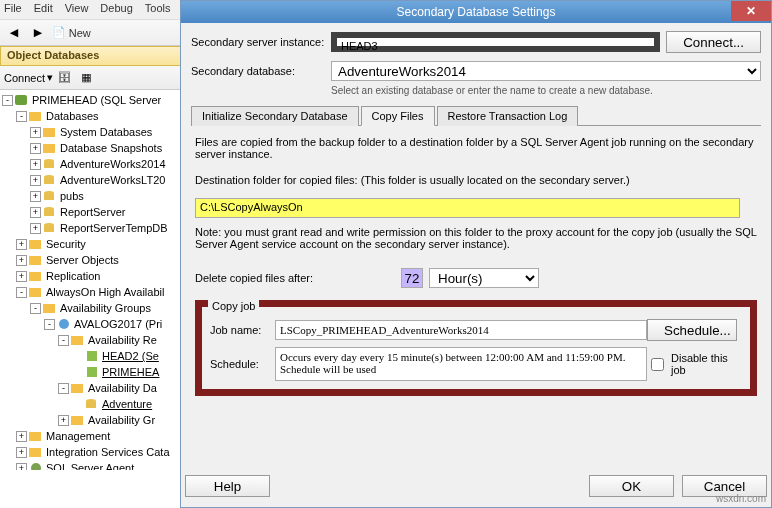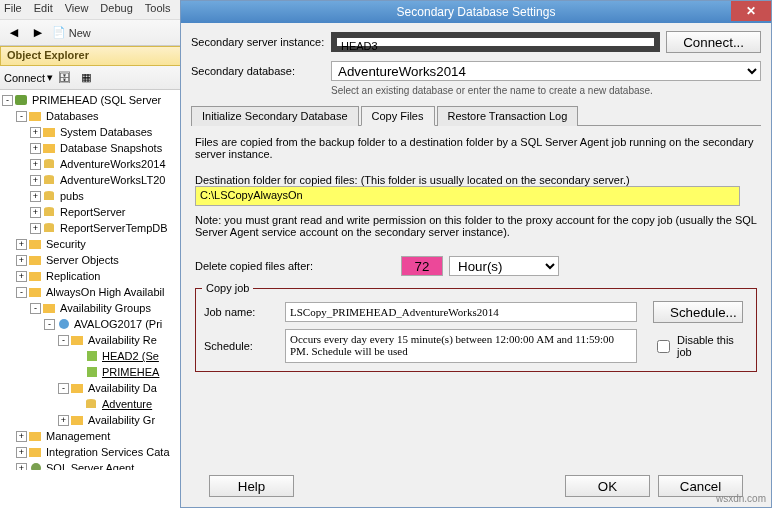--- a/index.html
+++ b/index.html
@@ -25,51 +25,51 @@
 .form-label { width: 140px; }
 .form-input { flex: 1; height: 20px; border: 6px solid #404040; background: #fff; padding: 2px 4px; }
 .form-select { flex: 1; height: 20px; border: 1px solid #aaa; background: #fff; padding: 1px 2px; }
 .btn { height: 22px; border: 1px solid #999; background: linear-gradient(#fdfdfd,#e8e8e8); padding: 0 16px; cursor: default; }
 .btn-wide { min-width: 85px; }
 .tabs { display: flex; border-bottom: 1px solid #999; margin-top: 10px; }
 .tab { padding: 3px 10px; border: 1px solid #999; border-bottom: none; background: #e8e8e8; margin-right: 2px; margin-bottom: -1px; }
 .tab.active { background: #f0f0f0; border-bottom: 1px solid #f0f0f0; }
 .tab-content { padding: 10px 4px 4px; }
 .highlight-field { background: #ffff66; border: 1px solid #aaa; padding: 2px 4px; height: 20px; width: 545px; }
-.fieldset { border: 1px solid #7f1d1d; margin-top: 12px; padding: 0; }
+.fieldset { border: 7px solid #7f1d1d; margin-top: 12px; padding: 0; }
 .fieldset-legend { font-size: 11px; margin-left: 6px; background: #f0f0f0; padding: 0 4px; position: relative; top: -7px; display: inline-block; }
-.fieldset-body { display: grid; grid-template-columns: 65px 1fr 95px; gap: 6px 16px; padding: 0 8px 8px; align-items: center; }
+.fieldset-body { display: grid; grid-template-columns: 65px 1fr 95px; gap: 6px 0; padding: 0 8px 8px; align-items: center; }
 .jbox { border: 1px solid #aaa; background: #fff; padding: 3px 4px; font-size: 11px; min-height: 18px; font-family: Liberation Serif, serif; }
 .chk-row { display: flex; align-items: center; gap: 4px; font-size: 11px; }
-.bottom-btns { position: absolute; bottom: 10px; left: 0; right: 0; display: flex; padding: 0 28px; }
+.bottom-btns { position: absolute; bottom: 10px; left: 0; right: 0; display: flex; padding: 0 4px; }
 .bottom-btns .spacer { flex: 1; }
 .left { width: 212px; overflow: hidden; }
 .ico svg { width: 14px; height: 14px; }
-.small-num { width: 42px; height: 20px; border: 1px solid #aaa; background: #ec4899; text-align: center; padding: 2px; }
+.small-num { width: 22px; height: 20px; border: 1px solid #aaa; background: #c4b5fd; text-align: center; padding: 2px; }
 .sel-hour { width: 110px; height: 20px; border: 1px solid #aaa; background: #fff; padding: 1px 4px; }
 .note-small { font-size: 10px; color: #555; margin-left: 140px; margin-top: -4px; margin-bottom: 8px;}
 .watermark { position: absolute; right: 6px; bottom: 4px; font-size: 10px; color: #888; }
 </style>
 </head>
 <body>
 
 <div class="left">
   <div class="menubar">
     <span>File</span>
     <span>Edit</span>
     <span>View</span>
     <span>Debug</span>
     <span>Tools</span>
   </div>
   <div class="toolbar">
     <span class="tool-btn">◀</span>
     <span class="tool-btn">▶</span>
     <span class="tool-new">📄 <span>New</span></span>
   </div>
-  <div class="panel-title">Object Explorer</div>
+  <div class="panel-title">Object Databases</div>
   <div class="connect-bar">
     <span>Connect</span>
       <span>▾</span>
     <span class="tool-btn">🗄</span>
     <span class="tool-btn">▦</span>
   </div>
   <div class="tree">
     <div class="tree-row">
         <span class="exp">-</span>
         <span class="ico">
@@ -312,21 +312,21 @@
     </div>
     <div class="note-small">Select an existing database or enter the name to create a new database.</div>
 
     <div class="tabs">
       <div class="tab">Initialize Secondary Database</div>
       <div class="tab active">Copy Files</div>
       <div class="tab">Restore Transaction Log</div>
     </div>
     <div class="tab-content">
       <div style="margin-bottom:14px">Files are copied from the backup folder to a destination folder by a SQL Server Agent job running on the secondary server instance.</div>
-      <div style="margin-bottom:0">Destination folder for copied files: (This folder is usually located on the secondary server.)</div>
+      <div style="margin-bottom:12px">Destination folder for copied files: (This folder is usually located on the secondary server.)</div>
       <div class="highlight-field">C:\LSCopyAlwaysOn</div>
       <div style="font-size:11px;margin:8px 0 18px">Note: you must grant read and write permission on this folder to the proxy account for the copy job (usually the SQL Server Agent service account on the secondary server instance).</div>
       <div class="form-row">
         <div style="width:206px">Delete copied files after:</div>
         <input class="small-num" value="72" style="">
         <span style="width:6px"></span>
         <select class="sel-hour"><option>Hour(s)</option></select>
       </div>
       <div class="fieldset">
         <span class="fieldset-legend">Copy job</span>

